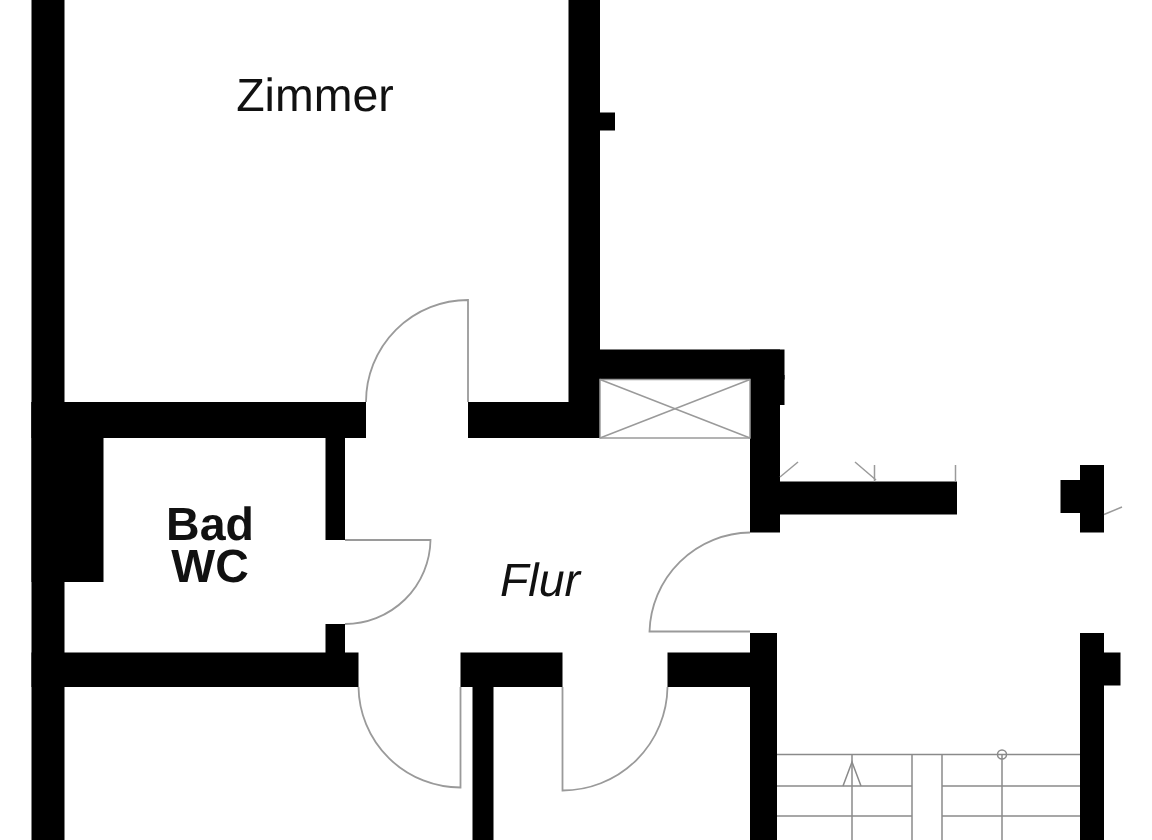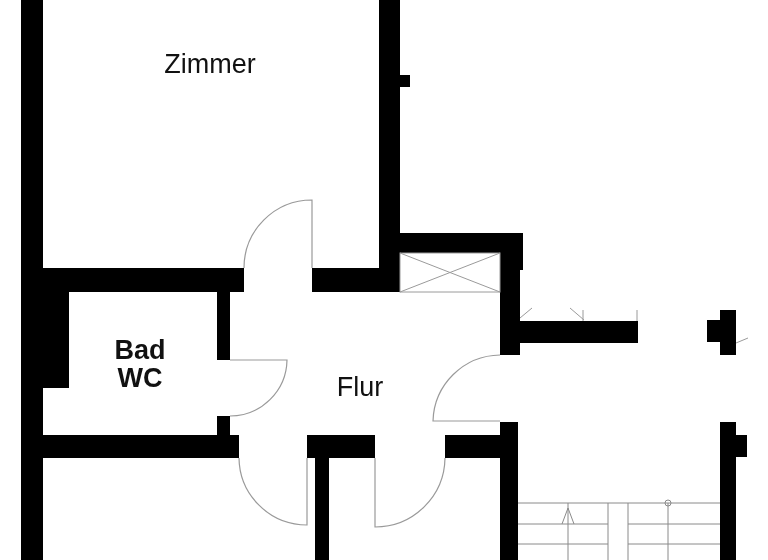--- a/index.html
+++ b/index.html
@@ -2,21 +2,21 @@
 <html><head>
   <meta charset="utf-8">
   <style>
     html, body { margin: 0; padding: 0; background: #ffffff; }
     body { width: 768px; height: 560px; overflow: hidden; position: relative; }
     #plan { position: absolute; left: 0; top: 0; width: 768px; height: 560px; }
     .room-label {
       position: absolute;
       font-family: "Liberation Sans", sans-serif;
       color: #111111;
-      font-size: 27px;
+      font-size: 31px;
       line-height: 28px;
       text-align: center;
       white-space: pre-line;
     }
   </style>
 </head>
 <body>
 
 <svg id="plan" viewBox="0 0 768 560" xmlns="http://www.w3.org/2000/svg">
   <g fill="#000">
@@ -90,13 +90,13 @@
     <line x1="570" y1="308" x2="584" y2="320"></line>
     <line x1="583" y1="310" x2="583" y2="321"></line>
     <line x1="637" y1="310" x2="637" y2="321"></line>
     <line x1="736" y1="343" x2="748" y2="338"></line>
   </g>
 </svg>
 
 <div class="room-label" style="left:140px; top:50px; width:140px;">Zimmer</div>
 <div class="room-label" style="left:100px; top:336px; width:80px;font-weight:bold;">Bad
 WC</div>
-<div class="room-label" style="left:320px; top:373px; width:80px;">Flur</div>
+<div class="room-label" style="left:320px; top:373px; width:80px;font-style:italic;">Flur</div>
 
 </body></html>

